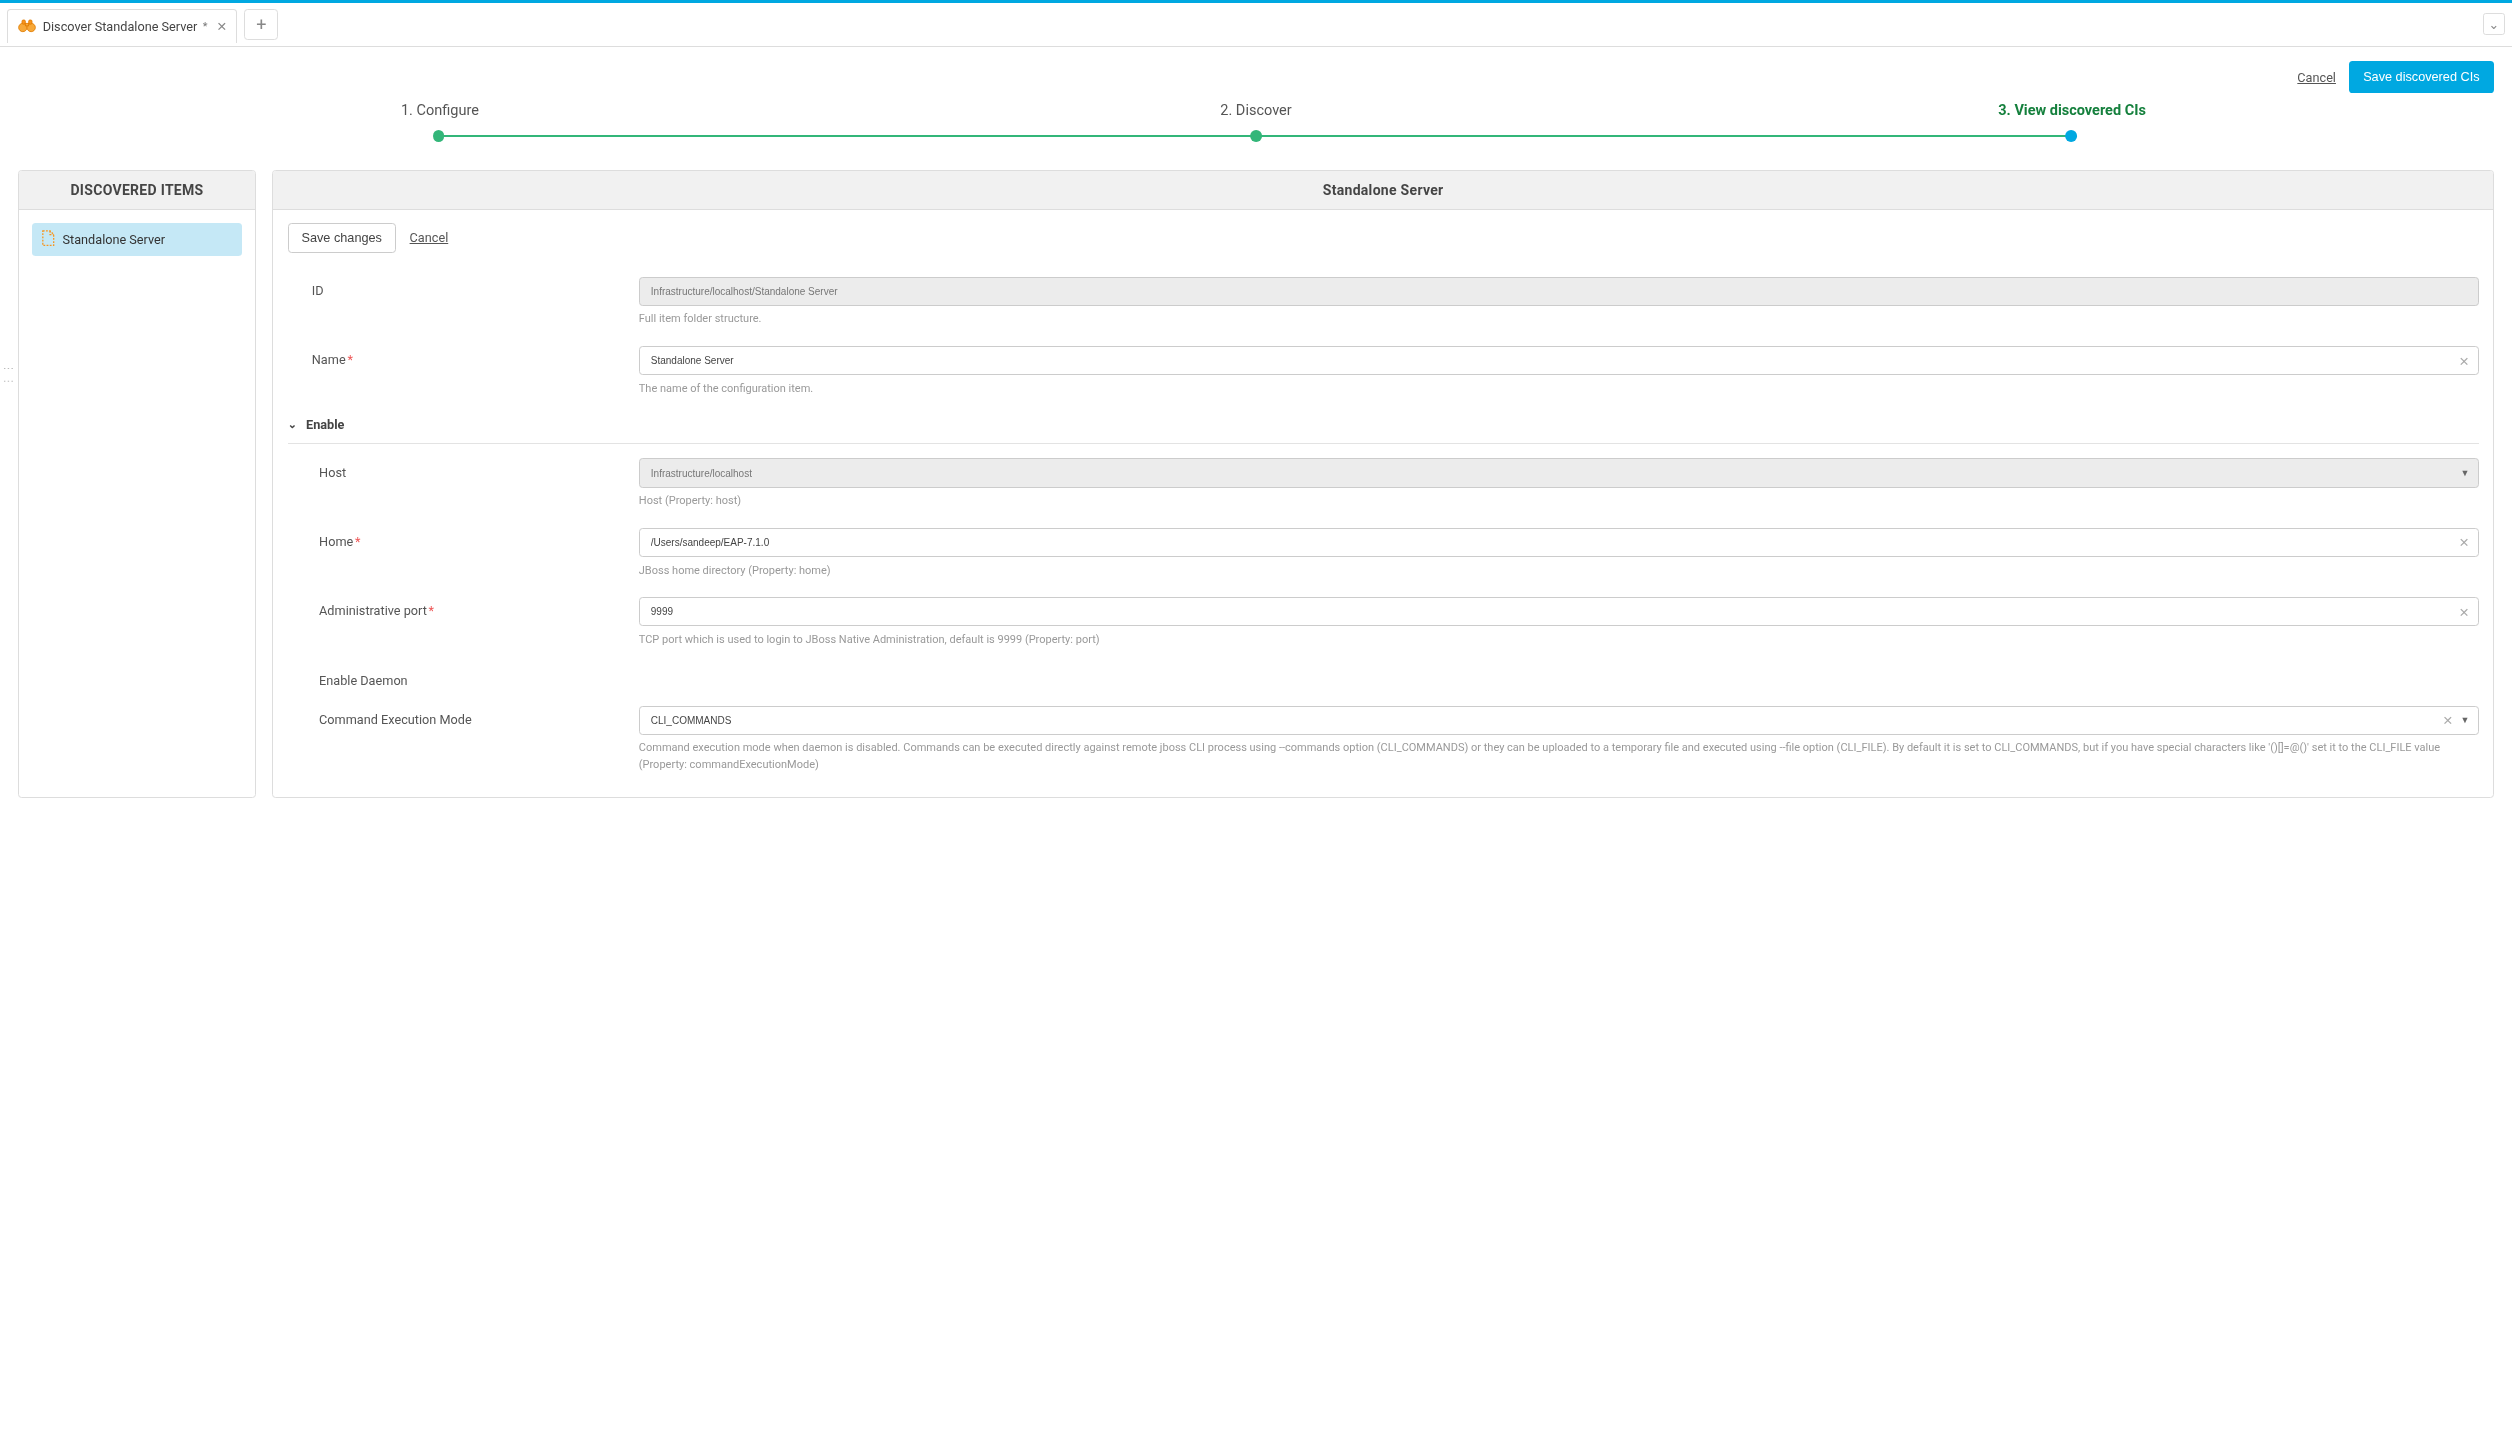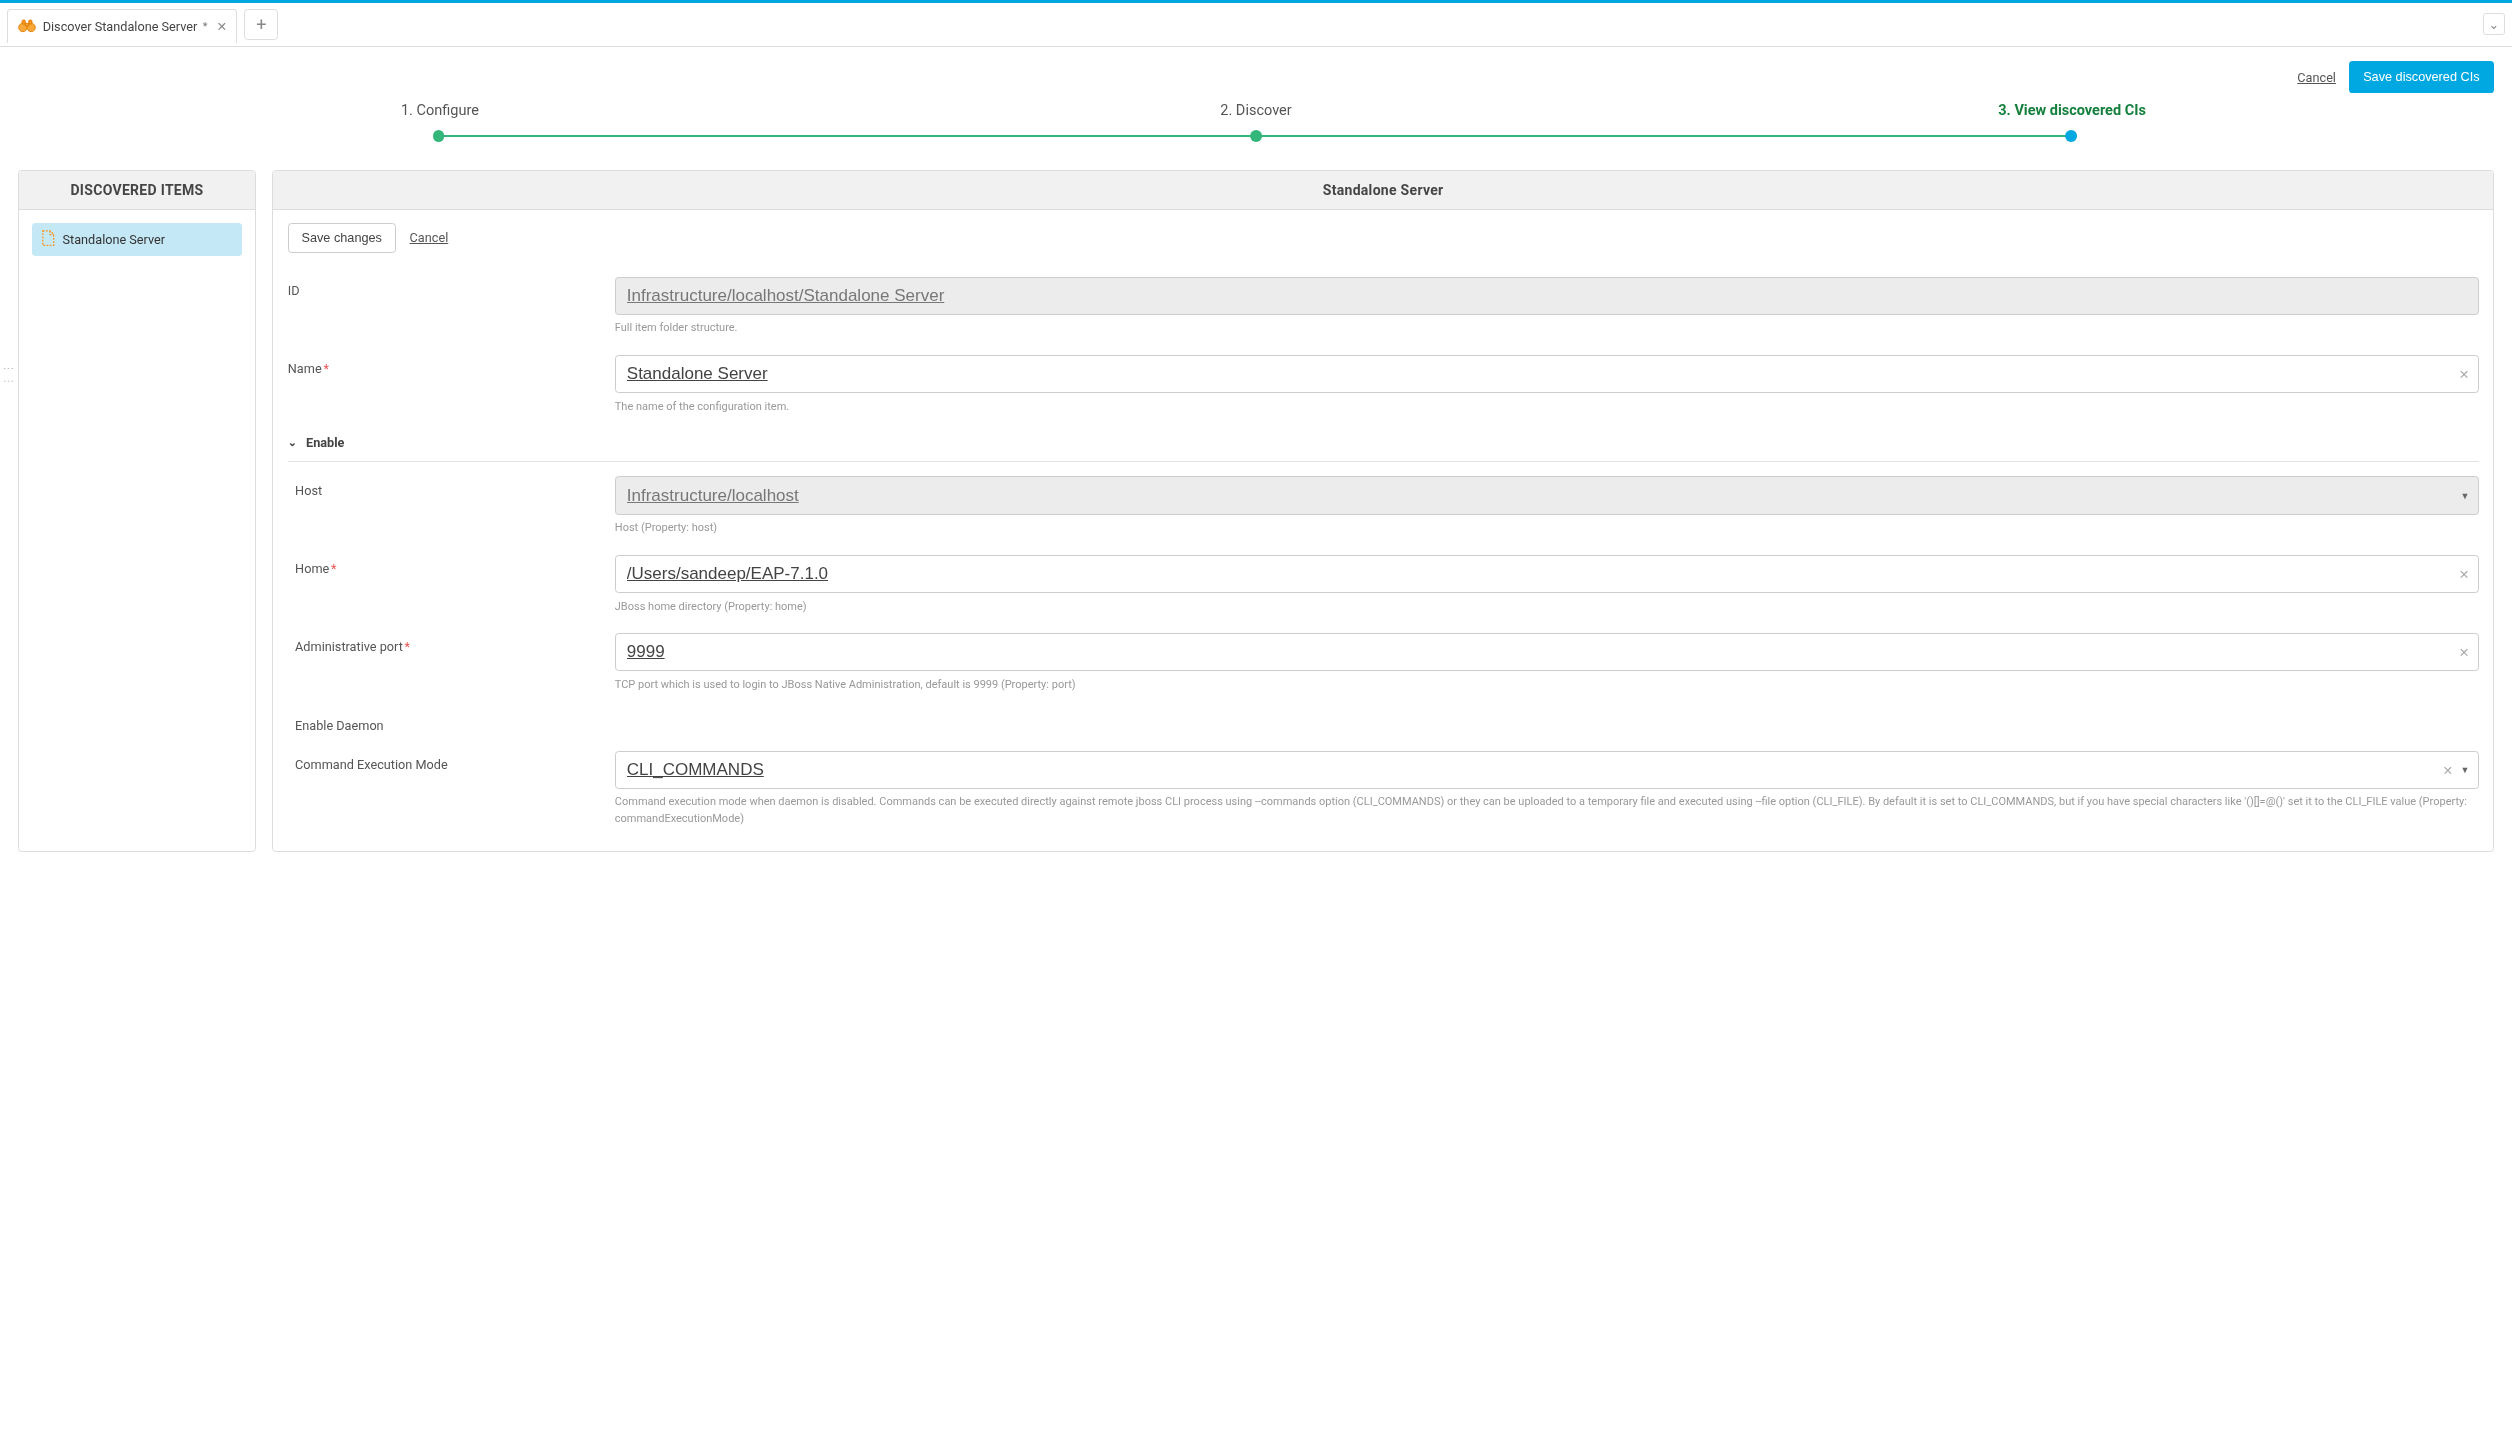--- a/index.html
+++ b/index.html
@@ -30,25 +30,25 @@
 .dot-3 { left: 83.3%; background: #00a8e1; }
 .content-row { display: flex; gap: 16.3px; }
 .sidebar { width: 238px; border: 0.9px solid #ddd; border-radius: 3.6px; background: #fff; overflow: hidden; }
 .panel-title { background: #f1f1f1; border-bottom: 0.9px solid #ddd; text-align: center; font-weight: 700; font-size: 14px; padding: 11px; color: #454545; letter-spacing: 0.3px;}
 .sidebar-body { padding: 12.7px; }
 .sidebar-item { display: flex; align-items: center; gap: 7.3px; background: #c5e8f6; border-radius: 3.6px; padding: 7.3px 9px; cursor: pointer; }
 .main-panel { flex: 1; border: 0.9px solid #ddd; border-radius: 3.6px; background: #fff; overflow: hidden; }
 .form-actions { padding: 12.7px 14.5px 9px 14.5px; display: flex; align-items: center; gap: 14px; }
 .btn-secondary { background: #fff; border: 0.9px solid #ccc; border-radius: 3.6px; padding: 7.3px 12.7px; font-size: 12.7px; cursor: pointer; color: #444; }
 .form-body { padding: 5.4px 14.5px 14.5px 14.5px; }
-.form-row { display: flex; align-items: flex-start; padding: 9px 0; }
+.form-row { display: flex; align-items: flex-start; padding: 9px 0; margin-left: 24px; }
 .form-label { width: 327px; padding-top: 6.4px; font-size: 12.7px; color: #555; }
 .req { color: #e55; margin-left: 1.8px; }
 .form-field { flex: 1; }
-.input { width: 100%; border: 0.9px solid #ccc; border-radius: 3.6px; padding: 8.2px 29px 8.2px 11px; font-size: 17px; color: #444; background: #fff; text-decoration: underline; }
+.input { width: 100%; border: 0.9px solid #ccc; border-radius: 3.6px; padding: 8.2px 29px 8.2px 11px; font-size: 10px; color: #444; background: #fff; }
 .input[disabled] { background: #ececec; color: #777; }
 .input-wrap { position: relative; }
 .clear-x { position: absolute; right: 9px; top: 50%; transform: translateY(-50%); color: #aaa; cursor: pointer; font-size: 12.7px; }
 .select-caret { position: absolute; right: 9px; top: 50%; transform: translateY(-50%); color: #666; font-size: 9px; pointer-events:none;}
 .combo-caret { position: absolute; right: 9px; top: 50%; transform: translateY(-50%); color: #666; font-size: 9px; pointer-events:none;}
 .combo-clear { position: absolute; right: 25.4px; top: 50%; transform: translateY(-50%); color: #aaa; cursor: pointer; font-size: 12.7px; }
 .help { color: #999; font-size: 11px; margin-top: 5.4px; line-height: 1.5; }
 .section-header { display: flex; align-items: center; gap: 9px; font-weight: 700; color: #444; padding: 11px 0; border-bottom: 0.9px solid #e3e3e3; margin-bottom: 5.4px; cursor: pointer; }
 .section-header .chev { font-size: 11px; }
 .checkbox { appearance: none; width: 14.5px; height: 14.5px; border-radius: 2.7px; background: #1976ff; position: relative; cursor: pointer; }

